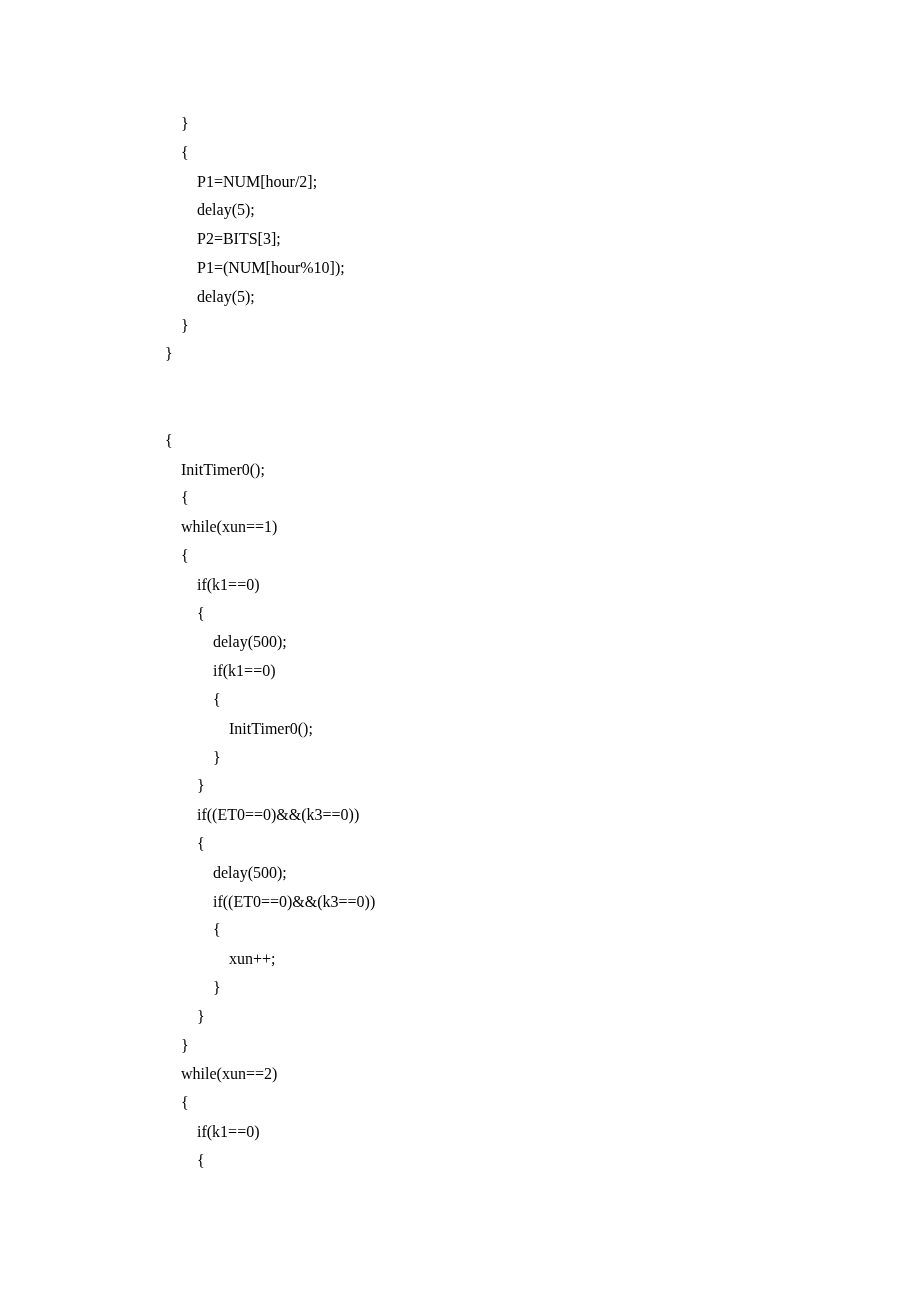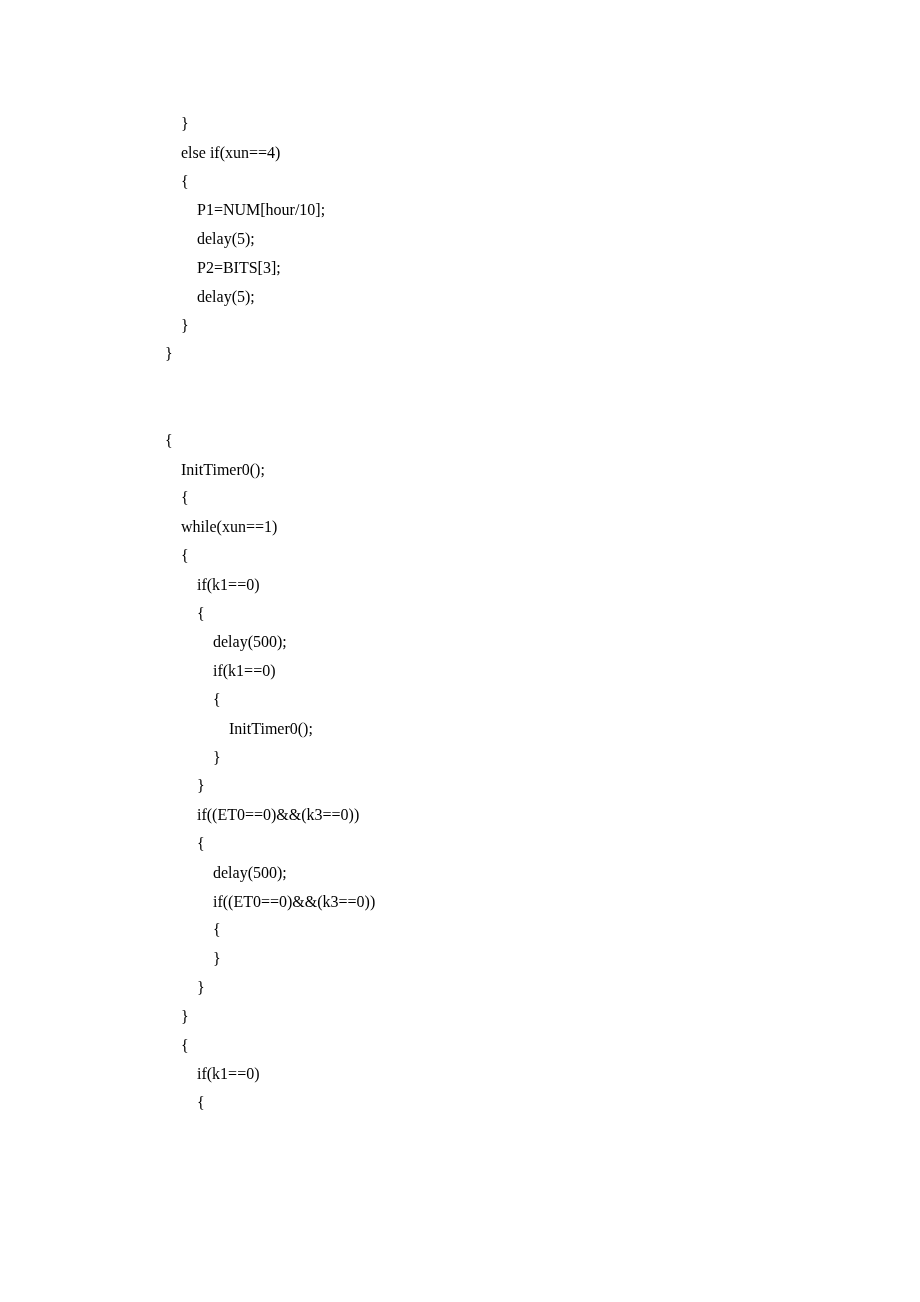--- a/index.html
+++ b/index.html
@@ -21,25 +21,25 @@
     white-space: pre;
     font-family: "Times New Roman", Times, serif;
   }
 </style>
 </head>
 <body>
 
 <div class="page">
   <div id="code-container">
       <div class="code-line">    }</div>
-      <div class="code-line">    else if(xun==4)</div>
       <div class="code-line">    {</div>
-      <div class="code-line">        P1=NUM[hour/10];</div>
+      <div class="code-line">        P1=NUM[hour/2];</div>
       <div class="code-line">        delay(5);</div>
       <div class="code-line">        P2=BITS[3];</div>
+      <div class="code-line">        P1=(NUM[hour%10]);</div>
       <div class="code-line">        delay(5);</div>
       <div class="code-line">    }</div>
       <div class="code-line">}</div>
       <div class="code-line">&nbsp;</div>
       <div class="code-line">&nbsp;</div>
       <div class="code-line">{</div>
       <div class="code-line">    InitTimer0();</div>
       <div class="code-line">    {</div>
       <div class="code-line">    while(xun==1)</div>
       <div class="code-line">    {</div>
@@ -49,20 +49,22 @@
       <div class="code-line">            if(k1==0)</div>
       <div class="code-line">            {</div>
       <div class="code-line">                InitTimer0();</div>
       <div class="code-line">            }</div>
       <div class="code-line">        }</div>
       <div class="code-line">        if((ET0==0)&amp;&amp;(k3==0))</div>
       <div class="code-line">        {</div>
       <div class="code-line">            delay(500);</div>
       <div class="code-line">            if((ET0==0)&amp;&amp;(k3==0))</div>
       <div class="code-line">            {</div>
+      <div class="code-line">                xun++;</div>
       <div class="code-line">            }</div>
       <div class="code-line">        }</div>
       <div class="code-line">    }</div>
+      <div class="code-line">    while(xun==2)</div>
       <div class="code-line">    {</div>
       <div class="code-line">        if(k1==0)</div>
       <div class="code-line">        {</div>
     </div>
 </div>
 
 </body></html>

